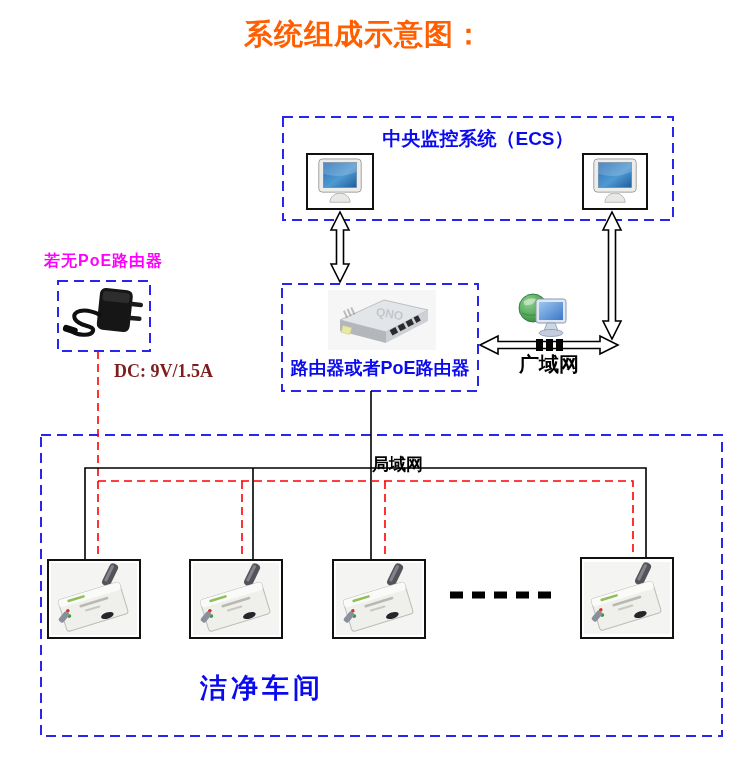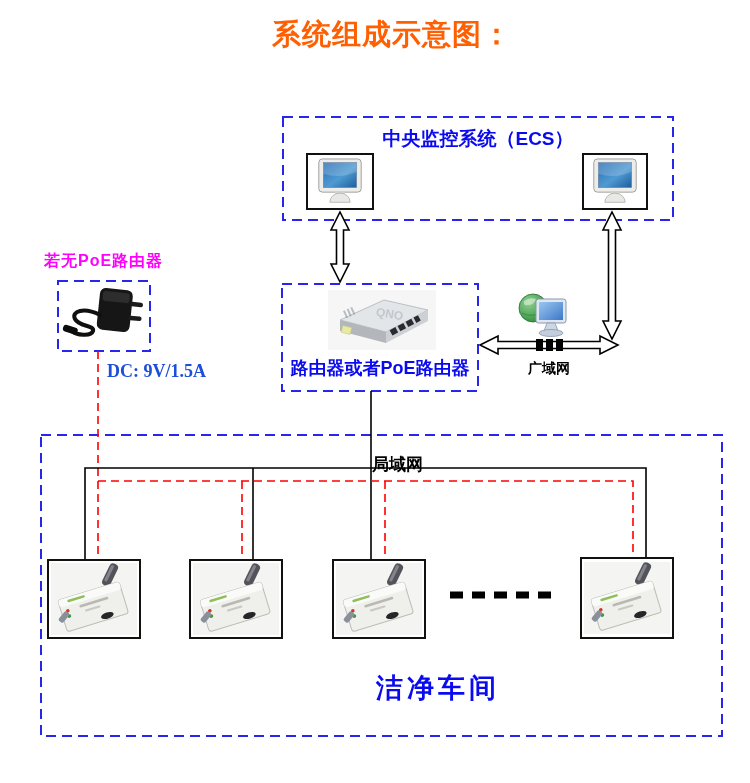--- a/index.html
+++ b/index.html
@@ -1,28 +1,28 @@
 <!DOCTYPE html>
 <html><head>
 <meta charset="utf-8">
 <style>
   html,body{margin:0;padding:0;background:#ffffff;}
   .stage{position:relative;width:750px;height:783px;background:#ffffff;overflow:hidden;
          font-family:"Liberation Sans","DejaVu Sans",sans-serif;}
   .overlay{position:absolute;left:0;top:0;z-index:1;}
   .lbl{position:absolute;z-index:6;white-space:nowrap;}
   .icon{position:absolute;z-index:4;}
-  .title{left:244px;top:15px;font-size:29px;font-weight:bold;color:#ff5f00;letter-spacing:1px;margin-left:28px;}
+  .title{left:244px;top:15px;font-size:29px;font-weight:bold;color:#ff5f00;letter-spacing:1px;}
   .ecs-label{left:283px;top:126px;width:390px;text-align:center;font-size:19px;font-weight:bold;color:#0a0aef;}
   .router-label{left:282px;top:356px;width:196px;text-align:center;font-size:18px;font-weight:bold;color:#0a0aef;}
-  .wan-label{left:497px;top:351px;width:104px;text-align:center;font-size:14px;font-weight:bold;color:#000000;margin-top:9px;}
+  .wan-label{left:497px;top:351px;width:104px;text-align:center;font-size:20px;font-weight:bold;color:#000000;}
   .note-label{left:44px;top:251px;font-size:16px;font-weight:bold;color:#ff00ff;letter-spacing:1px;}
-  .dc-label{left:107px;top:361px;font-size:18px;color:#1d4ed8;font-family:"Liberation Serif","DejaVu Serif",serif;font-weight:bold;}
+  .dc-label{left:114px;top:361px;font-size:18px;color:#7f1d1d;font-family:"Liberation Serif","DejaVu Serif",serif;font-weight:bold;}
   .lan-label{left:372px;top:441px;font-size:17px;font-weight:bold;color:#000000;margin-top:12px;}
-  .room-label{left:200px;top:670px;width:300px;text-align:right;font-size:27px;font-weight:bold;color:#0a0aef;letter-spacing:4px;}
+  .room-label{left:200px;top:670px;width:300px;text-align:left;font-size:27px;font-weight:bold;color:#0a0aef;letter-spacing:4px;}
 </style>
 </head>
 <body>
 
 <div class="stage">
 
   <svg class="overlay" width="750" height="783" viewBox="0 0 750 783">
 
     <rect x="283" y="117" width="390" height="103" fill="none" stroke="#2626ec" stroke-width="2" stroke-dasharray="10 6"></rect>
     <rect x="282" y="284" width="196" height="107" fill="none" stroke="#2626ec" stroke-width="2" stroke-dasharray="10 6"></rect>

